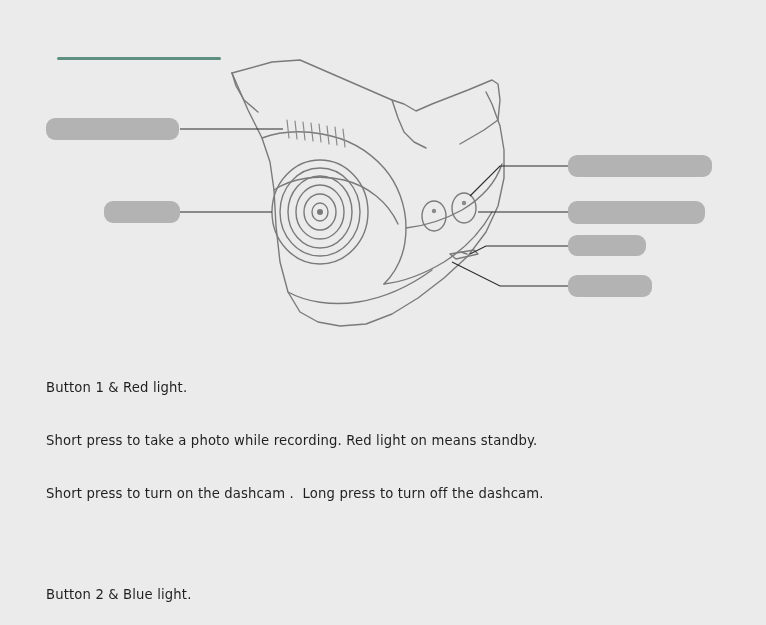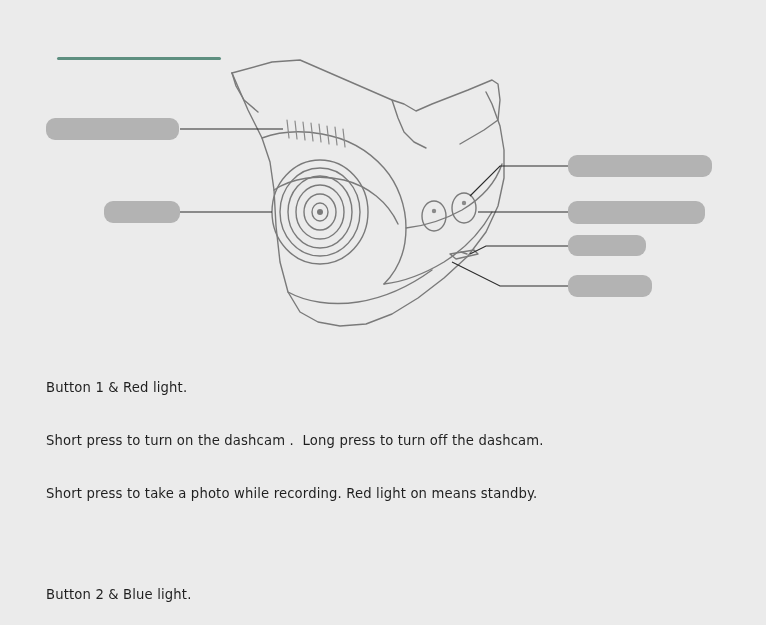--- a/index.html
+++ b/index.html
@@ -132,22 +132,22 @@
     <div class="redact" style="left:568px; top:155px; width:144px; height:22px;"></div>
     <div class="redact" style="left:568px; top:201px; width:137px; height:23px;"></div>
     <div class="redact" style="left:568px; top:235px; width:78px; height:21px;"></div>
     <div class="redact" style="left:568px; top:275px; width:84px; height:22px;"></div>
   </div>
 
   <div id="text">
 
     <p class="para">
       <span class="line">Button 1 &amp; Red light.</span>
+      <span class="line">Short press to take a photo while recording. Red light on means standby.</span>
       <span class="line">Short press to turn on the dashcam .  Long press to turn off the dashcam.</span>
-      <span class="line">Short press to take a photo while recording. Red light on means standby.</span>
     </p>
 
     <p class="para">
       <span class="line">Button 2 &amp; Blue light.</span>
       
       
       
       
     </p>
 

